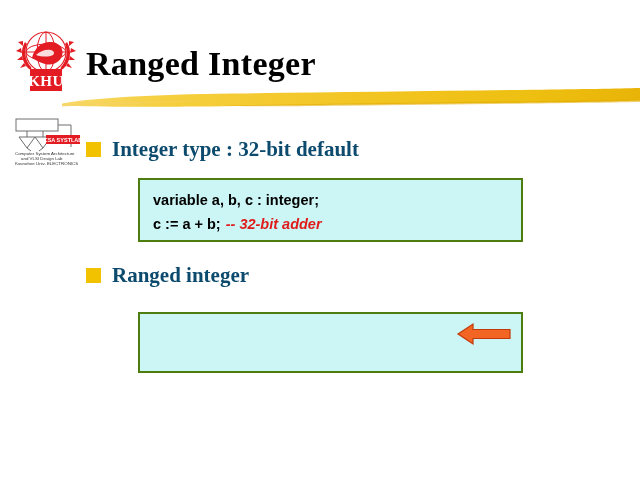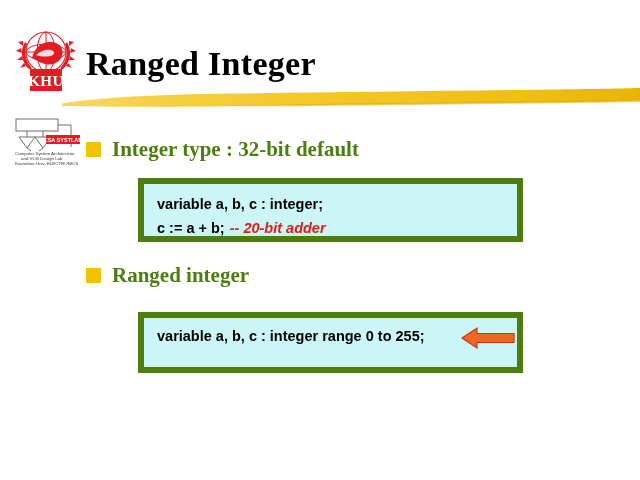--- a/index.html
+++ b/index.html
@@ -76,32 +76,32 @@
     width: 15px;
     height: 15px;
     background: #f2c200;
     margin-right: 11px;
     flex: 0 0 auto;
   }
   .bullet-text {
     font-family: "Liberation Serif", serif;
     font-weight: bold;
     font-size: 21px;
-    color: #4d7c0f;
+    color: #0c4a6e;
     white-space: nowrap;
     line-height: 1.0;
   }
   #bullet-1 { left: 86px; top: 139px; }
   #bullet-2 { left: 86px; top: 265px; }
 
   
   .code-box {
     position: absolute;
     background: #ccf5f5;
-    border: 6px solid #4d7c0f;
+    border: 2px solid #4d7c0f;
     box-sizing: border-box;
   }
   #code-box-1 {
     left: 138px;
     top: 178px;
     width: 385px;
     height: 64px;
   }
   #code-box-2 {
     left: 138px;
@@ -227,33 +227,30 @@
   <div class="bullet-row" id="bullet-1">
     <span class="bullet-square"></span>
     <span class="bullet-text">Integer type : 32-bit default</span>
   </div>
 
   <div class="code-box" id="code-box-1">
     <div class="code-line" id="code-1-line-1">
       <span>variable a, b, c : integer;</span>
     </div>
     <div class="code-line" id="code-1-line-2">
-      <span>c := a + b;</span><span class="code-comment">-- 20-bit adder</span>
+      <span>c := a + b;</span><span class="code-comment">-- 32-bit adder</span>
     </div>
   </div>
 
   <div class="bullet-row" id="bullet-2">
     <span class="bullet-square"></span>
     <span class="bullet-text">Ranged integer</span>
   </div>
 
   <div class="code-box" id="code-box-2">
-    <div class="code-line" id="code-2-line-1">
-      <span>variable a, b, c : integer range 0 to 255;</span>
-    </div>
     <div id="arrow-callout">
       <svg width="56" height="24" viewBox="0 0 56 24" aria-hidden="true">
         <polygon points="2,12 17,2 17,7.5 54,7.5 54,16.5 17,16.5 17,22" fill="#f26522" stroke="#c13a0a" stroke-width="1.2" stroke-linejoin="miter"></polygon>
       </svg>
     </div>
   </div>
 
 </div>
 
 </body></html>

